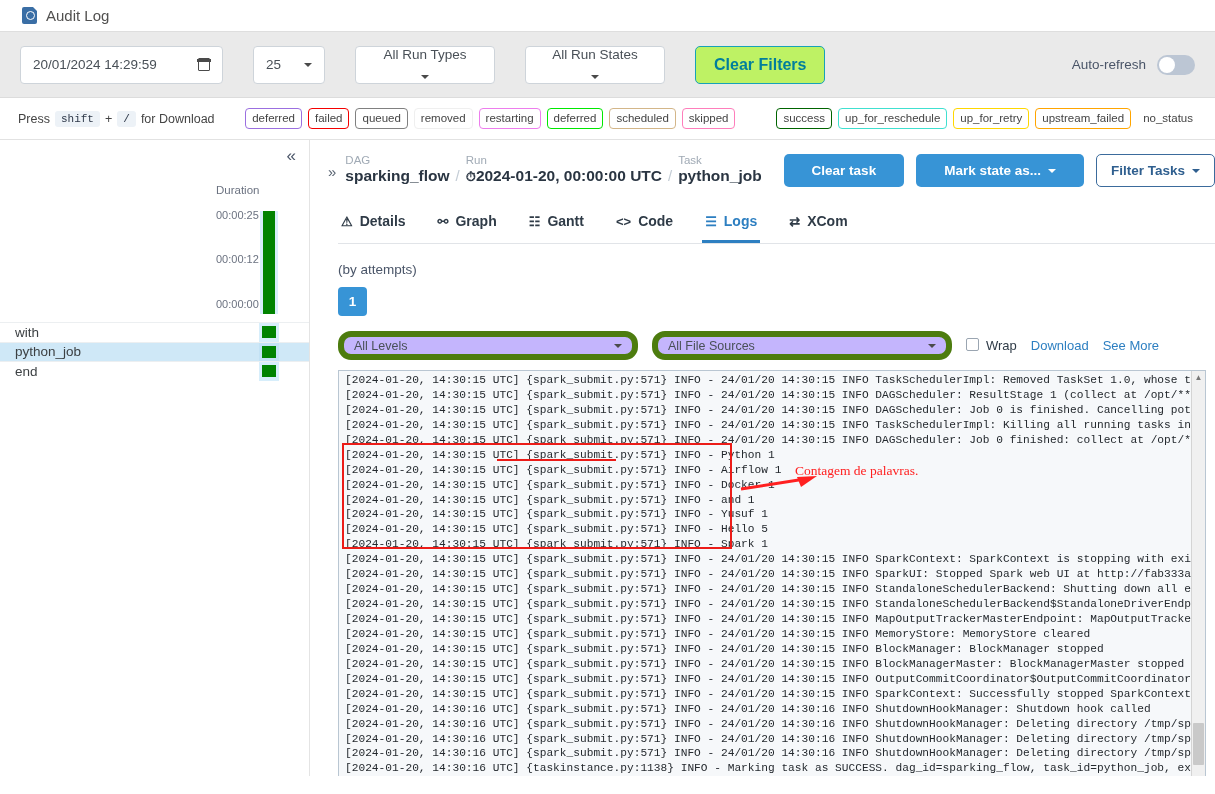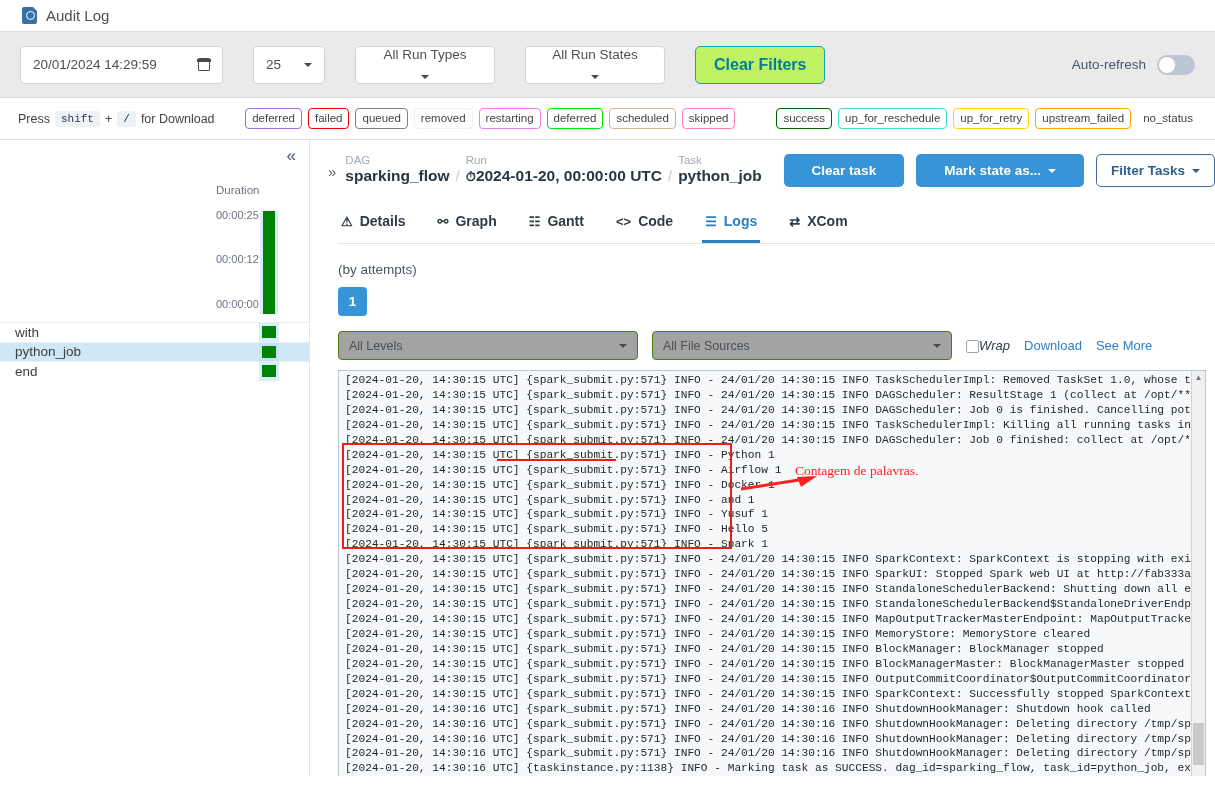--- a/index.html
+++ b/index.html
@@ -165,26 +165,26 @@
 
   .attempts { font-size: 13.5px; color: #4a5568; margin: 18px 0 0 18px; }
   .attempt-chip {
     margin: 10px 0 0 18px; width: 29px; height: 29px; background: #3794d6; color: #fff;
     border-radius: 4px; display: flex; align-items: center; justify-content: center;
     font-size: 13.5px; font-weight: bold; cursor: pointer;
   }
 
   .logctl { display: flex; align-items: center; gap: 14px; margin: 15px 0 0 18px; }
   .logsel {
-    background: #a3a3a3; border: 1px solid #4d7c0f; border-radius: 4px; height: 29px;
+    background: #c4b5fd; border: 6px solid #4d7c0f; border-radius: 13px; height: 29px;
     display: flex; align-items: center; justify-content: space-between;
     padding: 0 10px; font-size: 12.5px; color: #495057;
   }
   .logsel.a { width: 300px; } .logsel.b { width: 300px; }
-  .wrapbox { display: flex; align-items: flex-end; font-size: 13px; color: #2f3b47; cursor: pointer; font-style: italic; }
+  .wrapbox { display: flex; align-items: flex-start; gap: 7px; font-size: 13px; color: #2f3b47; cursor: pointer; }
   .cbx { width: 13px; height: 13px; border: 1.5px solid #9aa5b1; border-radius: 2px; background: #fff; }
   .lnk { font-size: 13px; color: #2d7fc1; cursor: pointer; }
 
   .logbox {
     margin: 10px 0 0 18px; width: 868px; height: 434px;
     border: 1px solid #b9c6d2; background: #f6f8fa; position: relative; overflow: hidden;
   }
   .logtext {
     font-family: "Liberation Mono", monospace; font-size: 11.2px; line-height: 14.95px;
     color: #24292e; white-space: pre; padding: 2px 0 0 6px;

